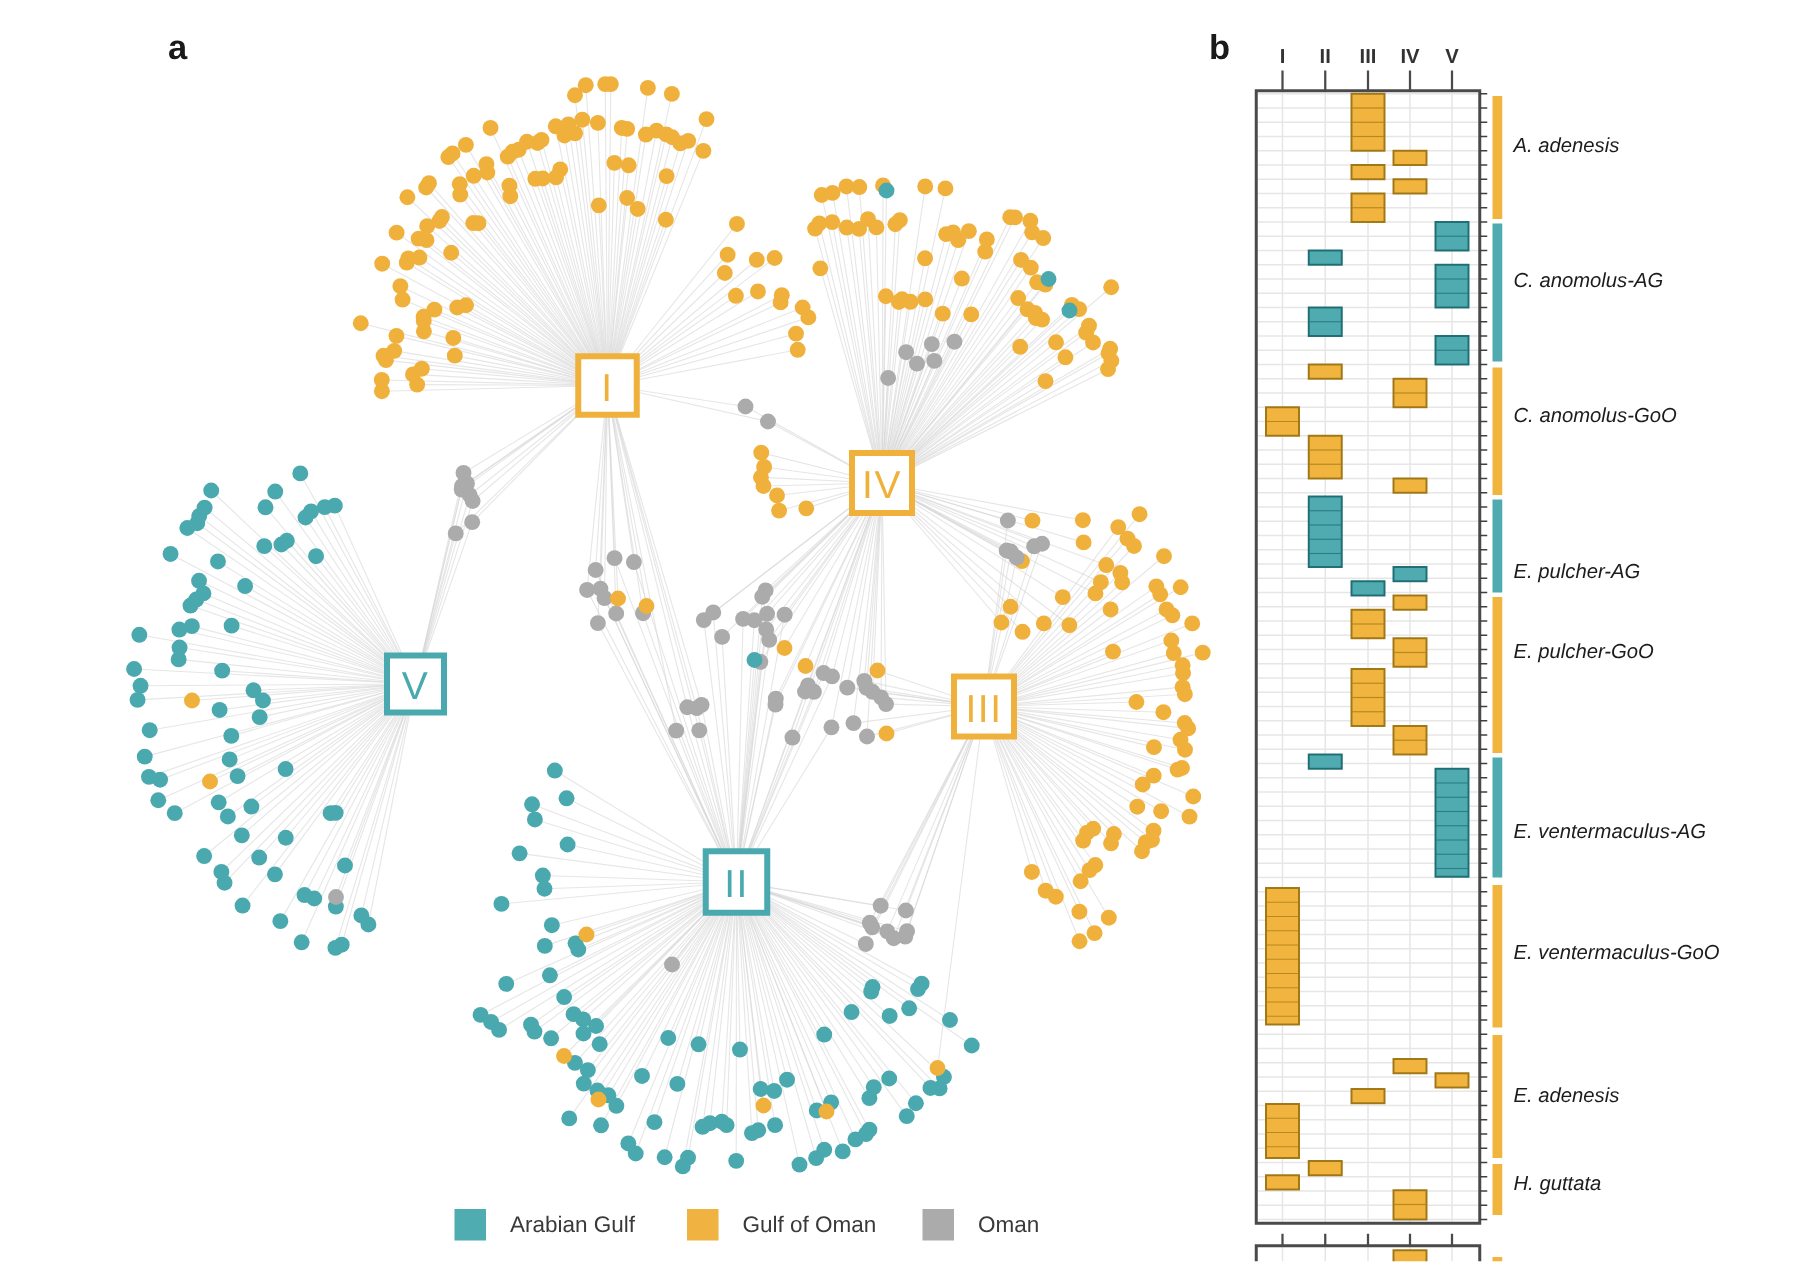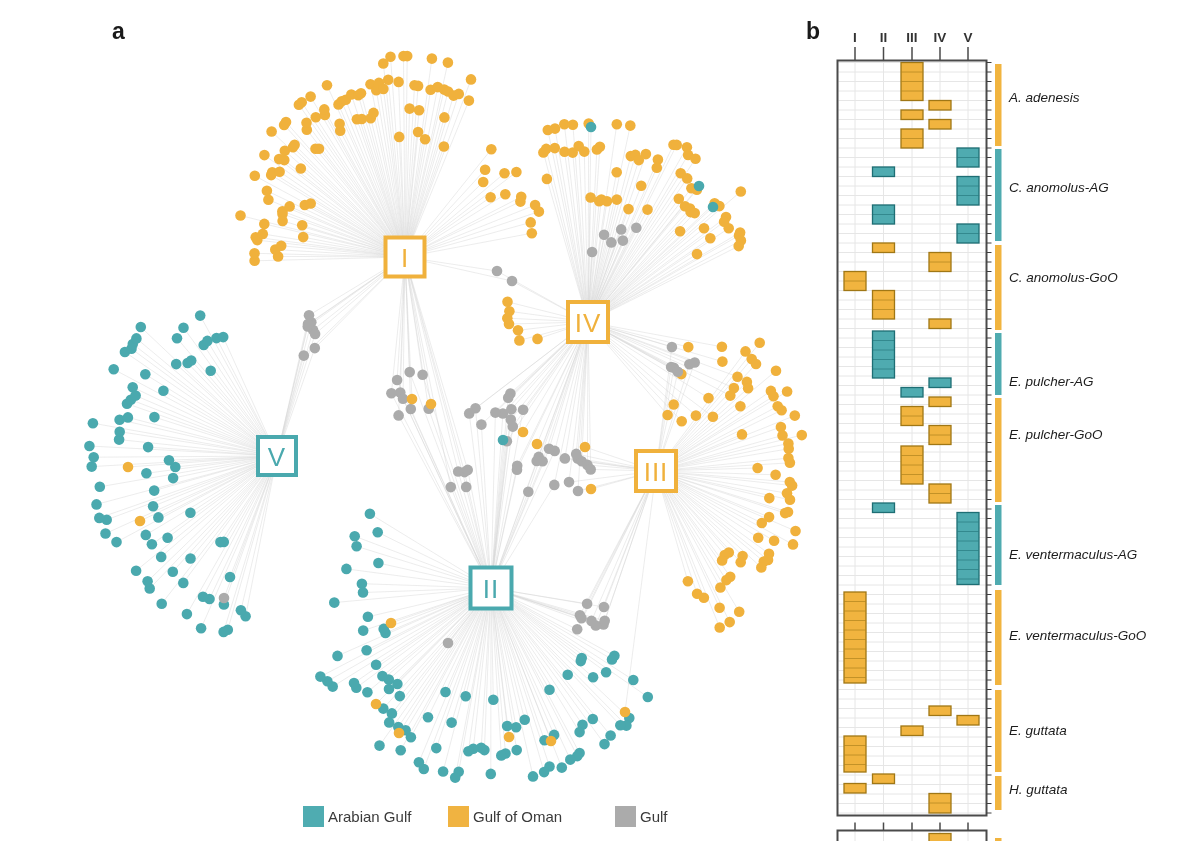--- a/index.html
+++ b/index.html
@@ -7,24 +7,24 @@
          font-family:"Liberation Sans",sans-serif;}
   svg{position:absolute;left:0;top:0;}
   .panel-label{position:absolute;font-weight:700;font-size:23px;color:#1a1a1a;}
   #panelA{left:112px;top:18px;}
   #panelB{left:806px;top:18px;}
   .col-h{position:absolute;top:30px;width:30px;margin-left:-15px;text-align:center;
          font-size:13.5px;font-weight:600;color:#333;}
   .species-label{position:absolute;left:1009px;font-size:13.5px;font-style:italic;color:#1c1c1c;
          white-space:nowrap;transform:translateY(-50%);}
   .legend{position:absolute;left:0;top:0;width:100%;height:100%;pointer-events:none;}
-  .legend-item{position:absolute;top:806px;display:flex;align-items:center;gap:4px;
+  .legend-item{position:absolute;top:806px;display:flex;align-items:center;gap:16px;
          font-size:15px;color:#3a3a3a;}
   .legend-item:nth-child(1){left:303px;}
-  .legend-item:nth-child(2){left:448px;justify-content:flex-end;}
+  .legend-item:nth-child(2){left:458px;justify-content:flex-end;}
   .legend-item:nth-child(3){left:615px;}
   .sw{width:21px;height:21px;display:inline-block;}
 </style>
 </head>
 <body>
 
 <div class="stage">
   <svg id="fig" width="1200" height="841" viewBox="0 0 1200 841">
       <g>
         <line x1="405.0" y1="257.0" x2="254.6" y2="260.8" stroke="#D6D6D6" stroke-width="0.75" opacity="0.6"></line>
@@ -1362,31 +1362,31 @@
   <span class="col-h" style="left: 968px;">V</span>
 
   <div id="speciesLabels">
       <div class="species-label" style="top: 97px;">A. adenesis</div>
       <div class="species-label" style="top: 187px;">C. anomolus-AG</div>
       <div class="species-label" style="top: 277px;">C. anomolus-GoO</div>
       <div class="species-label" style="top: 357px; margin-top: 24px;">E. pulcher-AG</div>
       <div class="species-label" style="top: 434px;">E. pulcher-GoO</div>
       <div class="species-label" style="top: 510px; margin-top: 44px;">E. ventermaculus-AG</div>
       <div class="species-label" style="top: 635px;">E. ventermaculus-GoO</div>
-      <div class="species-label" style="top: 730px;">E. guttata</div>
+      <div class="species-label" style="top: 730px;">E. adenesis</div>
       <div class="species-label" style="top: 789px;">H. guttata</div>
     </div>
 
   <div class="legend">
     <div class="legend-item">
       <span class="sw" style="background: rgb(79, 172, 177);"></span>
       <span>Arabian Gulf</span>
     </div>
     <div class="legend-item">
       <span class="sw" style="background: rgb(240, 179, 65);"></span>
       <span>Gulf of Oman</span>
     </div>
     <div class="legend-item">
       <span class="sw" style="background: rgb(171, 171, 171);"></span>
-      <span>Gulf</span>
+      <span>Oman</span>
     </div>
   </div>
 </div>
 
 </body></html>

